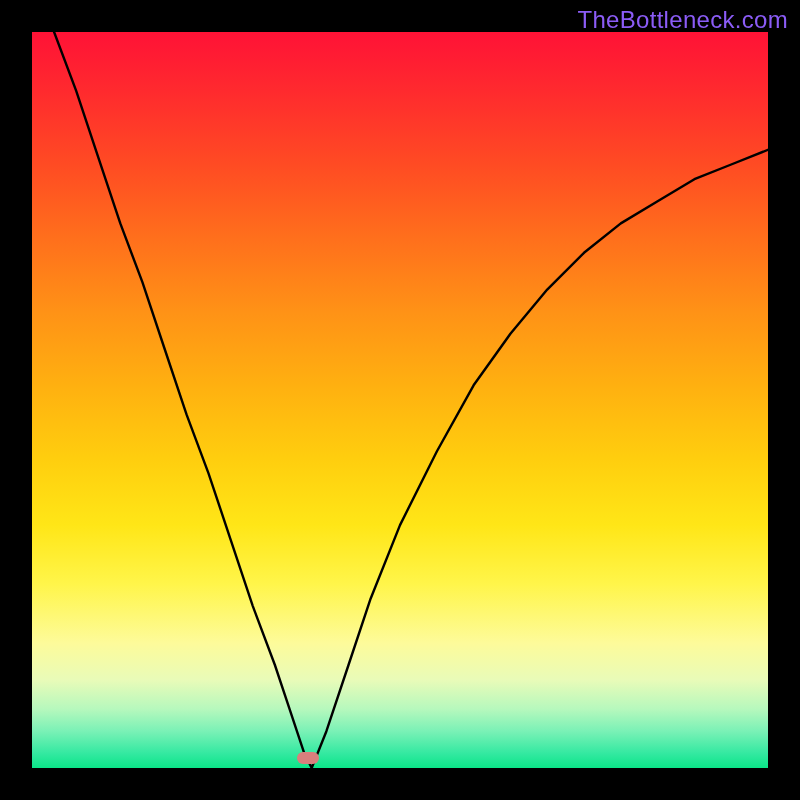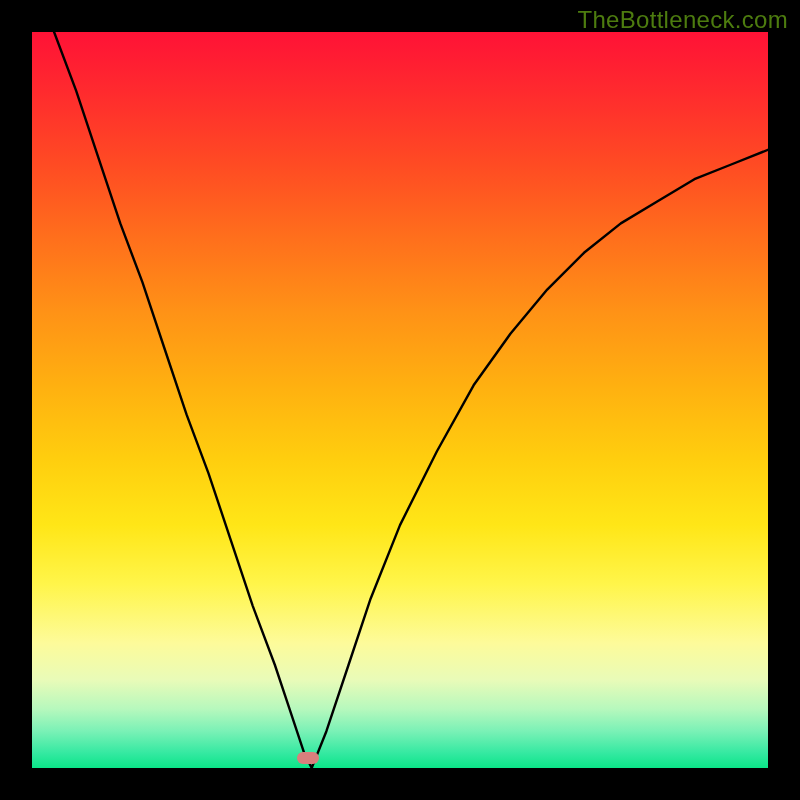--- a/index.html
+++ b/index.html
@@ -49,21 +49,21 @@
     background: #d97f7d;
     border-radius: 6px;
     transform: translate(-50%, -50%);
   }
   .watermark {
     position: absolute;
     top: 6px;
     right: 12px;
     font-size: 24px;
     font-weight: 500;
-    color: #4d7c0f;
+    color: #8b5cf6;
     letter-spacing: 0.3px;
     font-family: Arial, sans-serif;
     text-align: center;
   }
 </style>
 </head>
 <body>
 
 <div class="frame">
   <div class="plot">

